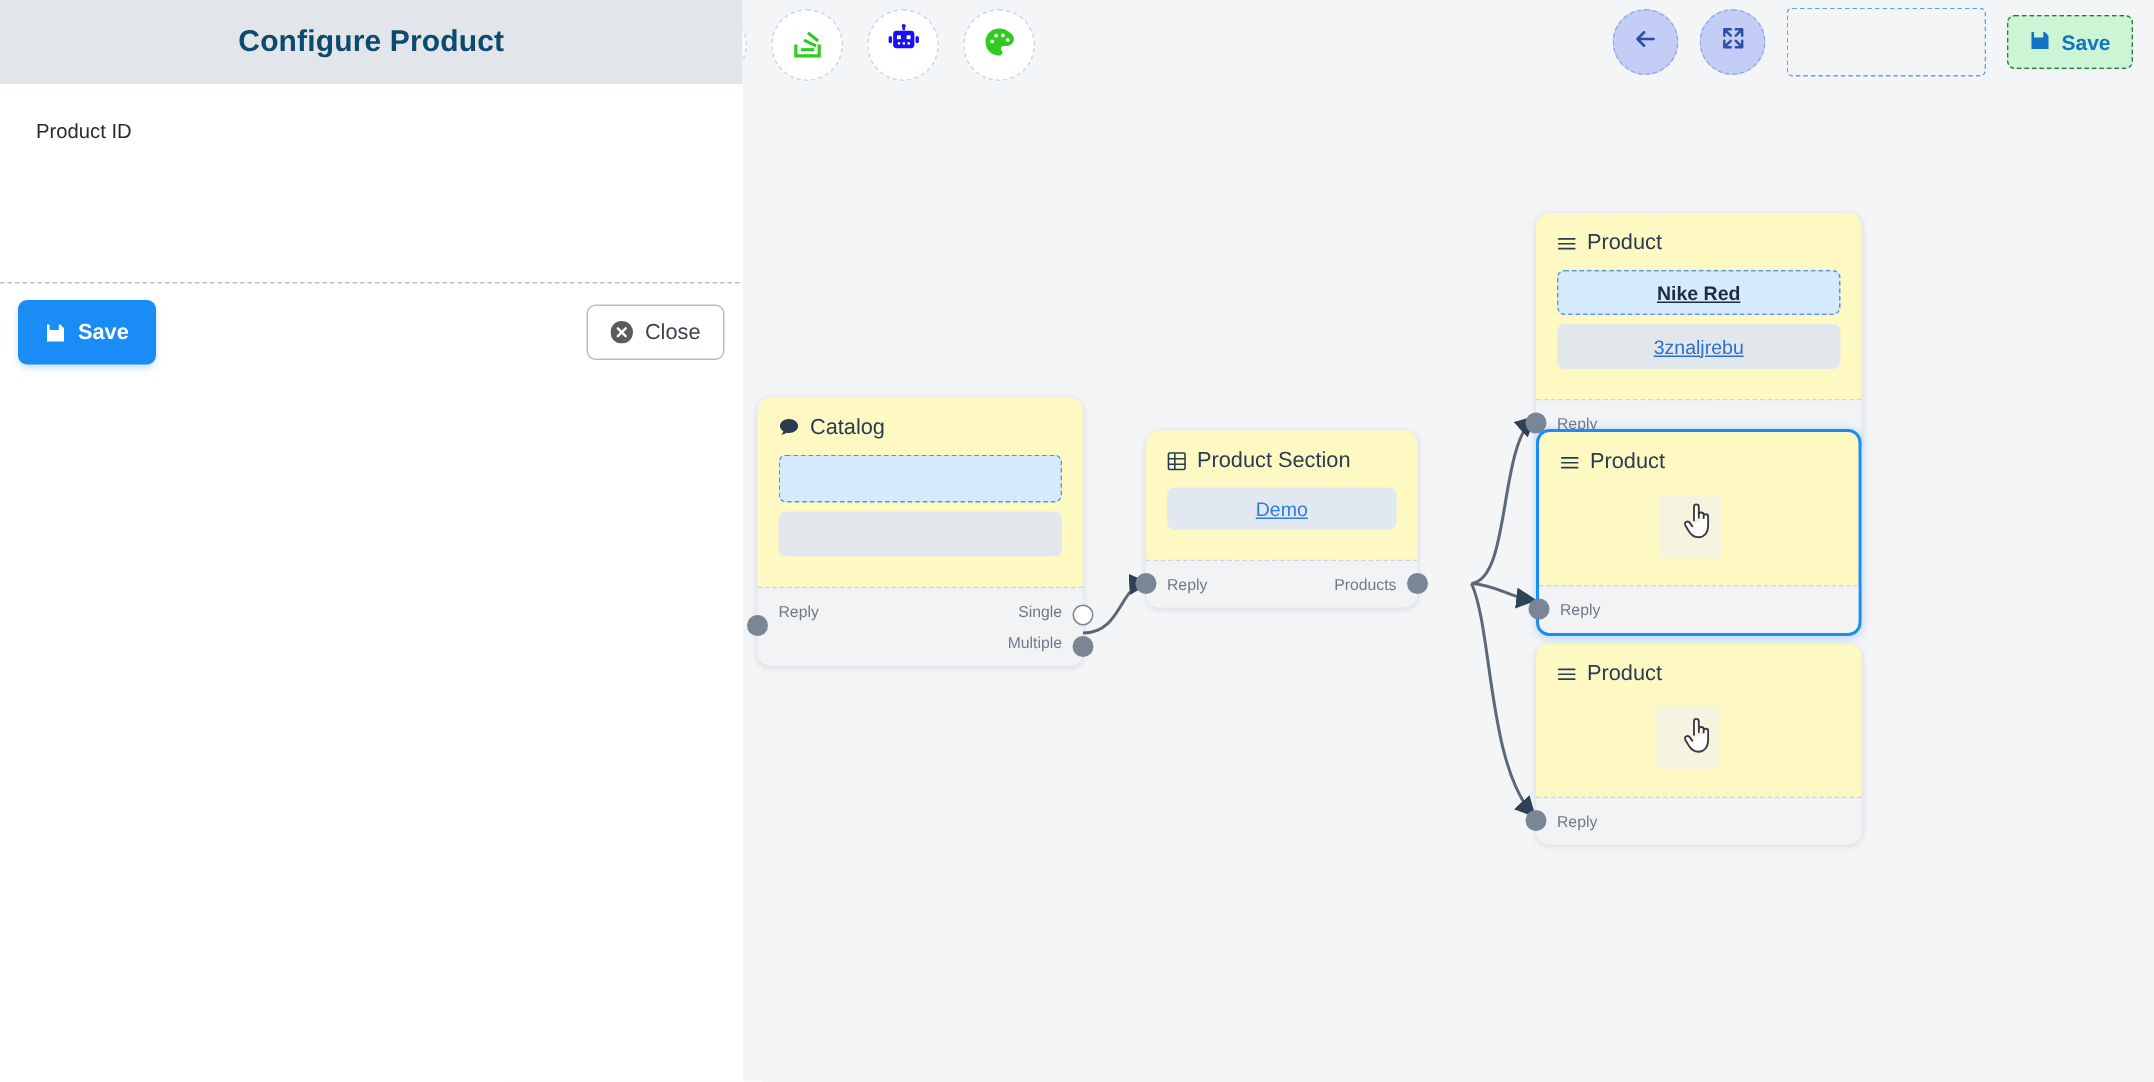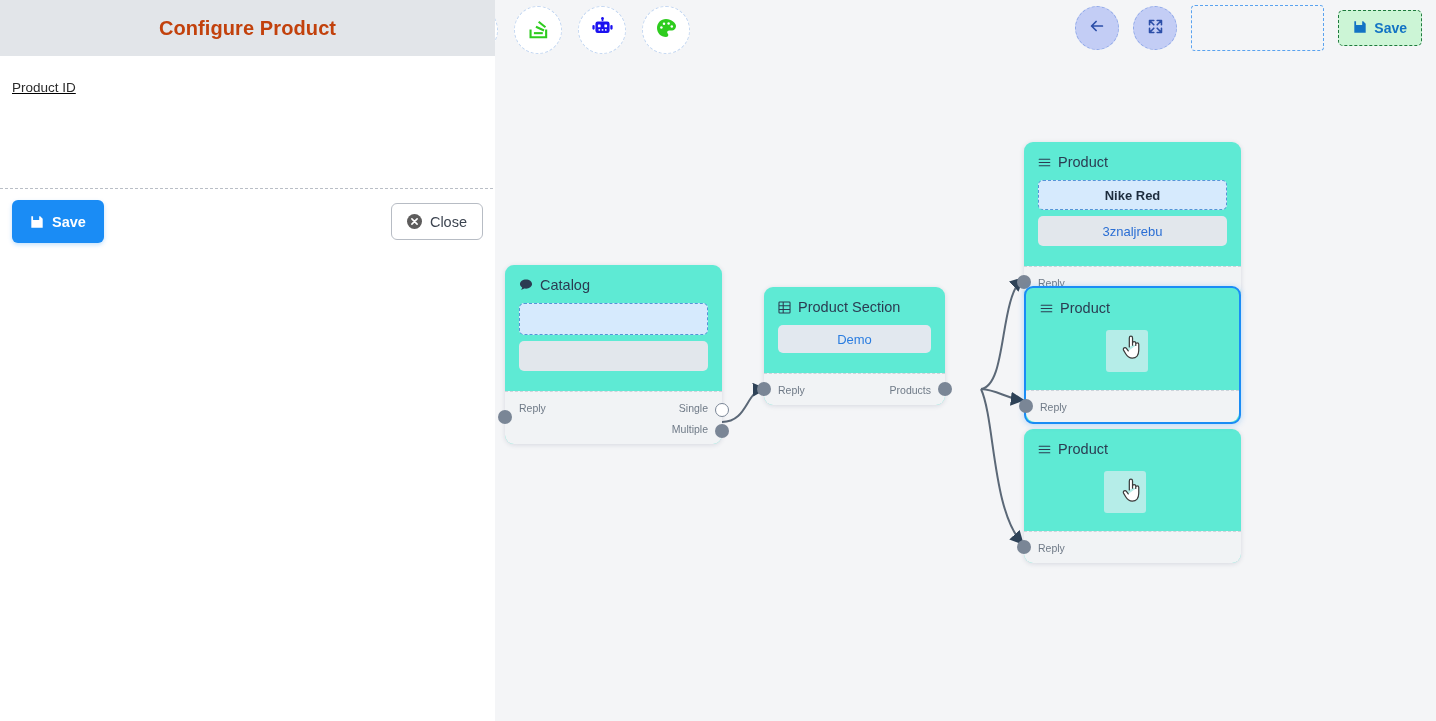--- a/index.html
+++ b/index.html
@@ -32,28 +32,27 @@
   .panel-header {
     height: 56px;
     background: #e2e5e9;
     display: flex;
     align-items: center;
     justify-content: center;
   }
   .panel-title {
     font-size: 20px;
     font-weight: bold;
-    color: #c2410c;
+    color: #0c4a6e;
     letter-spacing: 0.1px;
   }
 
   .panel-body {
-    padding: 24px 12px 0 12px;
+    padding: 24px 12px 0 24px;
     height: 130px;
-    text-decoration: underline;
   }
 
   .field-label {
     font-size: 13.5px;
     color: #2b2b2b;
     margin-bottom: 10px;
   }
 
   .select-box {
     position: relative;
@@ -208,21 +207,21 @@
   .edges {
     position: absolute;
     inset: 0;
     z-index: 4;
     pointer-events: none;
   }
 
   
   .node {
     position: absolute;
-    background: #5eead4;
+    background: #fef9c3;
     border-radius: 9px;
     box-shadow: 0 1px 5px rgba(22,33,74,0.13);
     z-index: 6;
   }
   .node.selected {
     border: 2px solid #1a8cf5;
     box-shadow: 0 1px 6px rgba(26,140,245,0.3);
   }
 
   .node-head {
@@ -239,20 +238,21 @@
   .node-content { padding: 6px 14px 14px 14px; }
 
   .chip {
     height: 30px;
     border-radius: 5px;
     display: flex;
     align-items: center;
     justify-content: center;
     font-size: 13px;
     margin-bottom: 6px;
+    text-decoration: underline;
   }
   .chip.dashed-blue {
     background: #d6eafd;
     border: 1px dashed #5596d8;
     color: #1d2c3d;
     font-weight: bold;
   }
   .chip.gray { background: #e2e7ec; color: #2b6fd4; }
   .chip.gray-blank { background: #e2e7ec; color: transparent; }
   .chip.demo { background: #e2e8ef; color: #2b7de0; height: 28px; }

